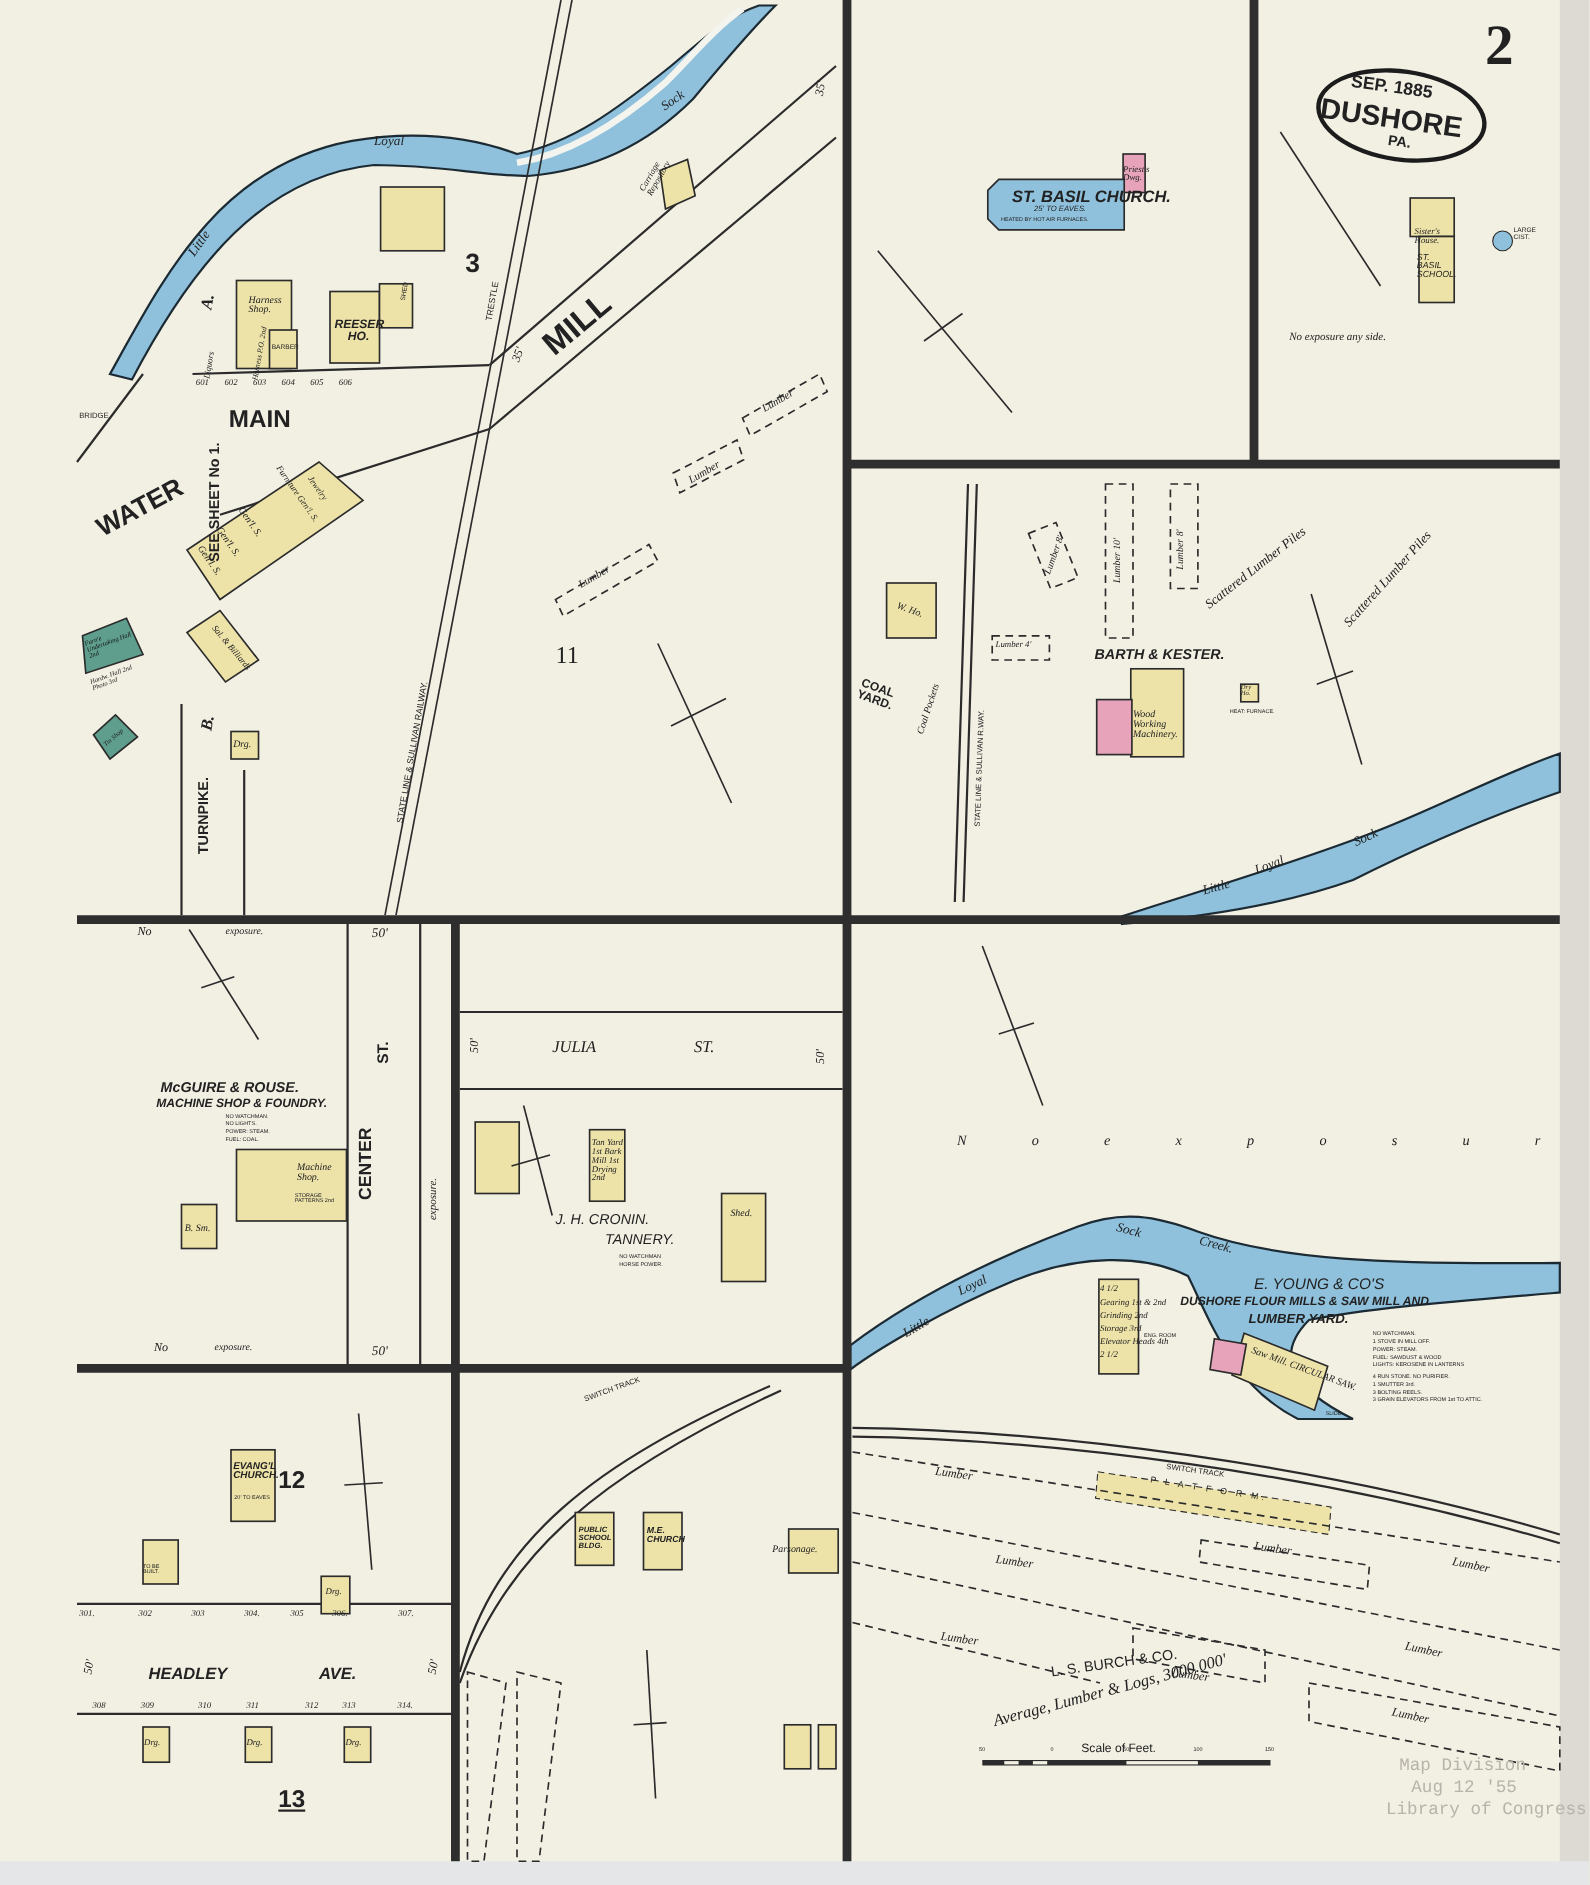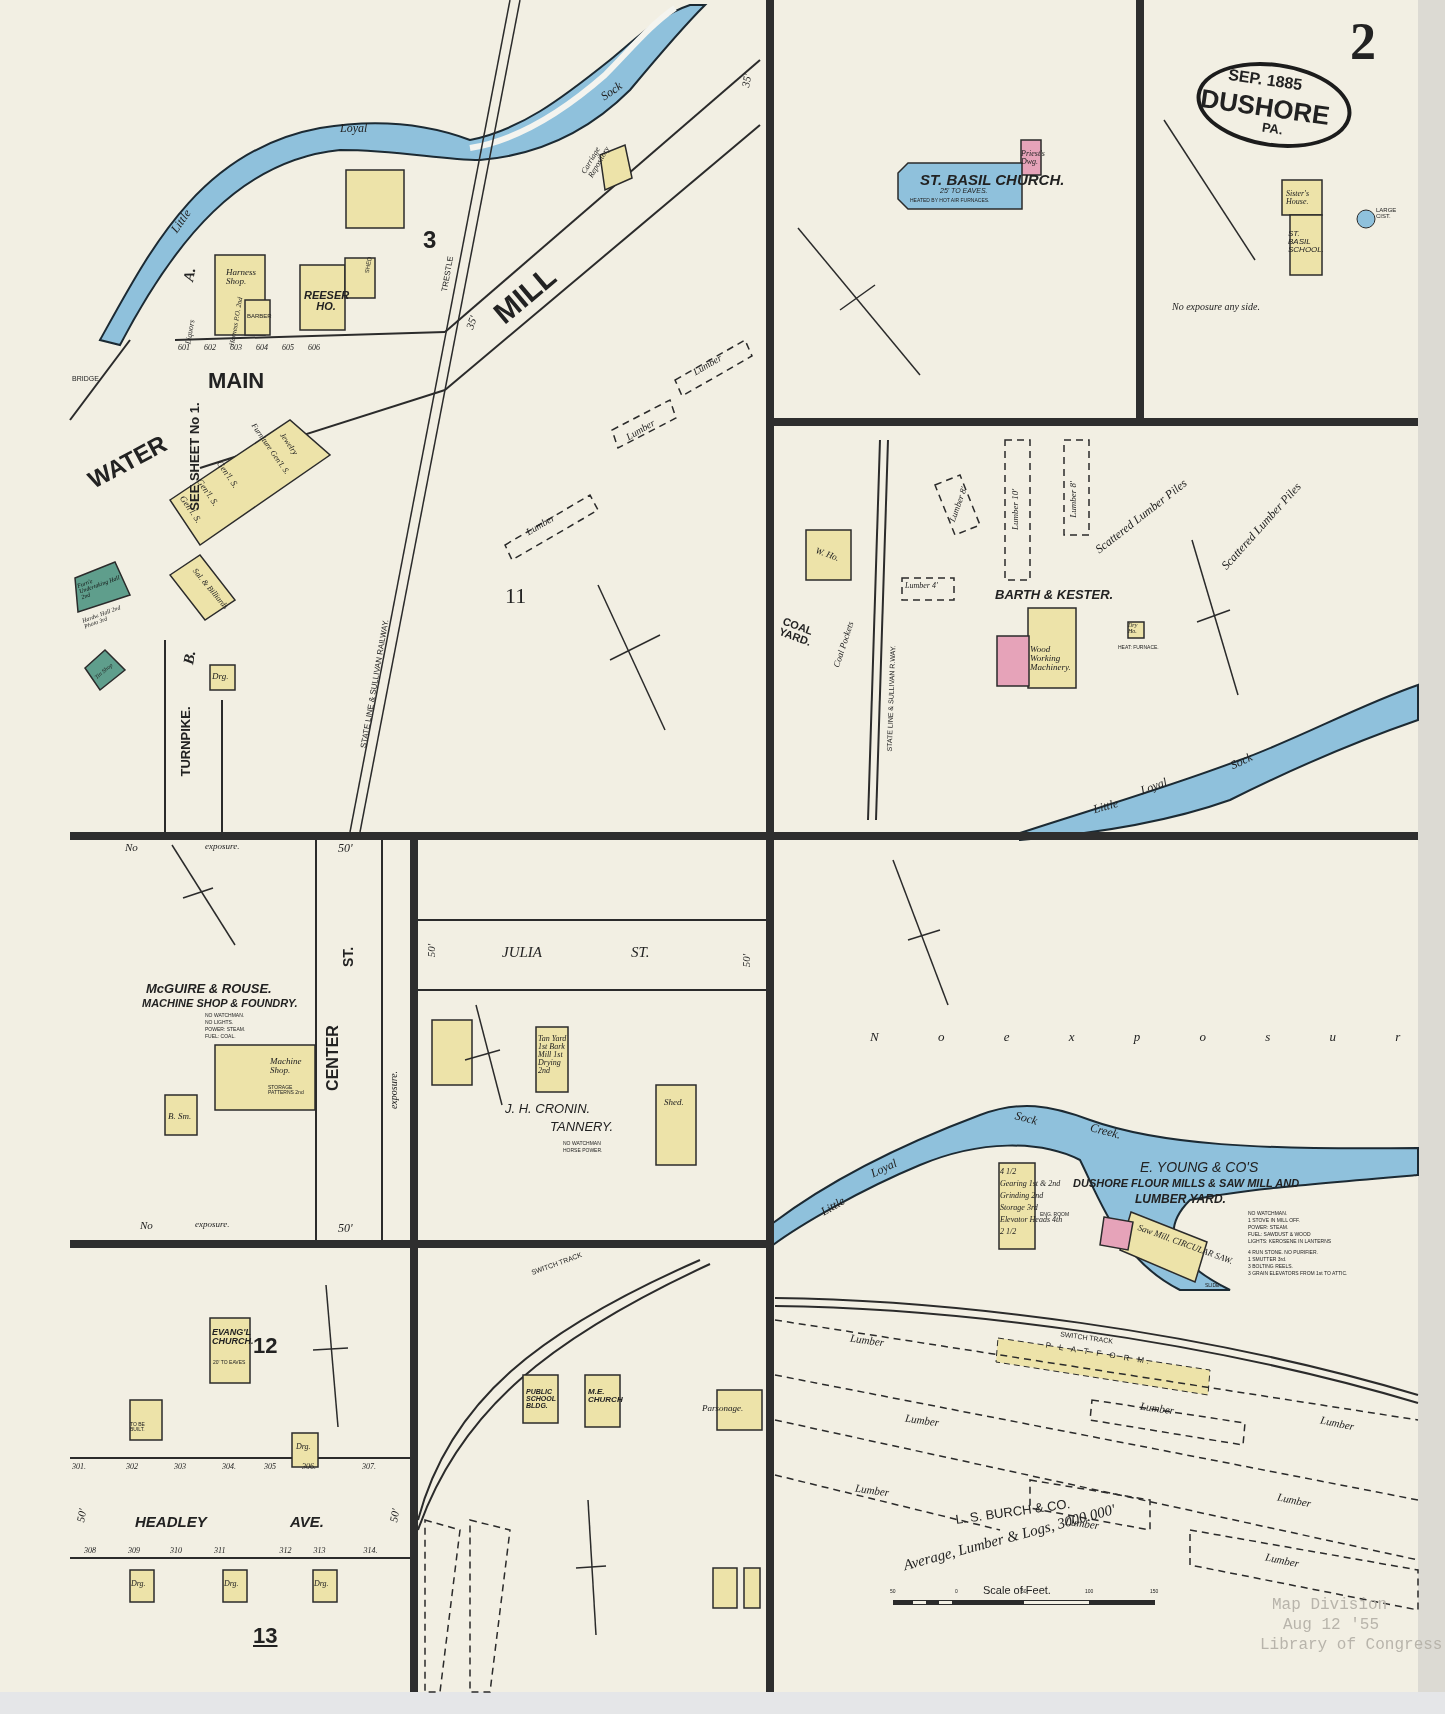--- a/index.html
+++ b/index.html
@@ -202,21 +202,21 @@
   <div class="lbl" style="left:505px;top:585px;font-size:22px;font-family:'Liberation Serif',serif;">11</div>
   <div class="lbl bold" style="left:253px;top:1335px;font-size:22px;">12</div>
   <div class="lbl bold" style="left:253px;top:1625px;font-size:22px;text-decoration:underline;">13</div>
   <div class="lbl serif bold" style="left:183px;top:267px;font-size:15px;transform:rotate(-80deg);">A.</div>
   <div class="lbl serif bold" style="left:183px;top:650px;font-size:15px;transform:rotate(-80deg);">B.</div>
 
   <div class="lbl bold" style="left:920px;top:172px;font-size:15px;font-style:italic;">ST. BASIL CHURCH.</div>
   <div class="lbl" style="left:940px;top:187px;font-size:7px;font-style:italic;">25' TO EAVES.</div>
   <div class="lbl" style="left:910px;top:198px;font-size:5px;">HEATED BY HOT AIR FURNACES.</div>
   <div class="lbl serif" style="left:1021px;top:150px;font-size:8px;width:22px;white-space:normal;">Priest's Dwg.</div>
-  <div class="lbl serif" style="left:1286px;top:190px;font-size:8px;width:34px;white-space:normal;">Sister's House.</div>
+  <div class="lbl serif" style="left:1286px;top:207px;font-size:8px;width:34px;white-space:normal;">Sister's House.</div>
   <div class="lbl" style="left:1288px;top:230px;font-size:8px;width:30px;white-space:normal;font-style:italic;">ST. BASIL SCHOOL.</div>
   <div class="lbl" style="left:1376px;top:207px;font-size:6px;width:22px;white-space:normal;">LARGE CIST.</div>
   <div class="lbl serif" style="left:1172px;top:302px;font-size:10px;">No exposure any side.</div>
 
   <div class="lbl serif" style="left:226px;top:268px;font-size:9px;width:40px;white-space:normal;">Harness Shop.</div>
   <div class="lbl serif" style="left:178px;top:328px;font-size:8px;transform:rotate(-80deg);">Liquors</div>
   <div class="lbl serif" style="left:212px;top:318px;font-size:7px;transform:rotate(-80deg);">Harness P.O. 2nd</div>
   <div class="lbl" style="left:247px;top:313px;font-size:6px;">BARBER</div>
   <div class="lbl bold" style="left:304px;top:290px;font-size:11px;font-style:italic;width:44px;white-space:normal;text-align:center;">REESER HO.</div>
   <div class="lbl" style="left:360px;top:262px;font-size:6px;transform:rotate(-80deg);">SHED</div>
@@ -350,23 +350,23 @@
     <span style="margin-right:38px">301.</span>
     <span style="margin-right:34px">302</span>
     <span style="margin-right:34px">303</span>
     <span style="margin-right:26px">304.</span>
     <span style="margin-right:24px">305</span>
     <span style="margin-right:44px">306.</span>
     <span>307.</span>
   </div>
   <div class="lbl serif" style="left:84px;top:1547px;font-size:8px;">
     <span style="margin-right:30px">308</span>
-    <span style="margin-right:28px">309</span>
+    <span style="margin-right:38px">309</span>
     <span style="margin-right:30px">310</span>
-    <span style="margin-right:52px">311</span>
+    <span style="margin-right:40px">311</span>
     <span style="margin-right:20px">312</span>
     <span style="margin-right:36px">313</span>
     <span>314.</span>
   </div>
 
   <div class="lbl" style="left:983px;top:1585px;font-size:11px;">Scale of Feet.</div>
   <div class="lbl" style="left:890px;top:1589px;font-size:5px;">50</div>
   <div class="lbl" style="left:955px;top:1589px;font-size:5px;">0</div>
   <div class="lbl" style="left:1021px;top:1589px;font-size:5px;">50</div>
   <div class="lbl" style="left:1085px;top:1589px;font-size:5px;">100</div>

